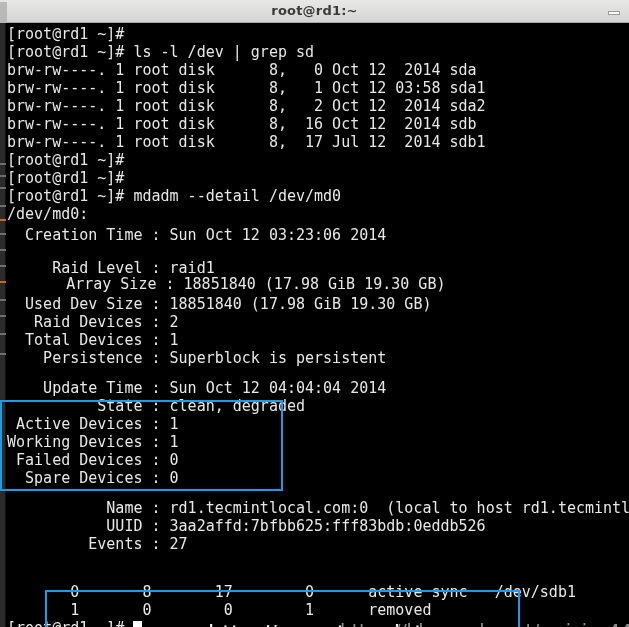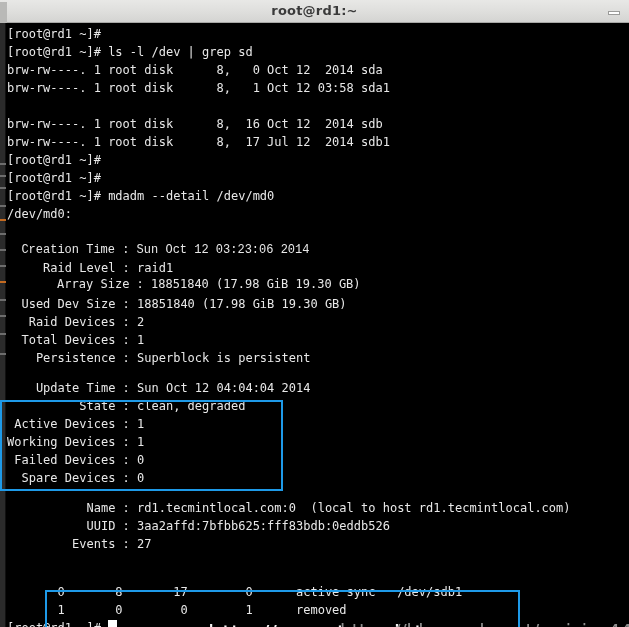--- a/index.html
+++ b/index.html
@@ -112,21 +112,21 @@
     height: 604px;
   }
 
   .line {
     position: absolute;
     left: 0;
     height: 18px;
     line-height: 18px;
     white-space: pre;
     font-family: "DejaVu Sans Mono", "Liberation Mono", monospace;
-    font-size: 12px;
+    font-size: 15px;
     color: #e8e8e8;
     letter-spacing: 0px;
   }
 
   .cursor {
     display: inline-block;
     width: 9px;
     height: 15px;
     background: #ffffff;
     vertical-align: -3px;
@@ -193,27 +193,28 @@
         <div class="mark" style="top: 310px;"></div>
         <div class="mark" style="top: 330px;"></div>
       </div>
 
     <div id="screen">
 
     <div class="line" style="top: 2px;">[root@rd1 ~]#</div>
         <div class="line" style="top: 20px;">[root@rd1 ~]# ls -l /dev | grep sd</div>
         <div class="line" style="top: 38px;">brw-rw----. 1 root disk      8,   0 Oct 12  2014 sda</div>
         <div class="line" style="top: 56px;">brw-rw----. 1 root disk      8,   1 Oct 12 03:58 sda1</div>
+        <div class="line" style="top: 74px;">brw-rw----. 1 root disk      8,   2 Oct 12  2014 sda2</div>
         <div class="line" style="top: 92px;">brw-rw----. 1 root disk      8,  16 Oct 12  2014 sdb</div>
         <div class="line" style="top: 110px;">brw-rw----. 1 root disk      8,  17 Jul 12  2014 sdb1</div>
         <div class="line" style="top: 128px;">[root@rd1 ~]#</div>
         <div class="line" style="top: 146px;">[root@rd1 ~]#</div>
         <div class="line" style="top: 164px;">[root@rd1 ~]# mdadm --detail /dev/md0</div>
         <div class="line" style="top: 182px;">/dev/md0:</div>
-        <div class="line" style="top: 218px; font-family: Liberation Mono, monospace;">  Creation Time : Sun Oct 12 03:23:06 2014</div>
+        <div class="line" style="top: 203px;">  Creation Time : Sun Oct 12 03:23:06 2014</div>
         <div class="line" style="top: 236px;">     Raid Level : raid1</div>
         <div class="line" style="top: 252px; margin-left: 14px;">     Array Size : 18851840 (17.98 GiB 19.30 GB)</div>
         <div class="line" style="top: 272px;">  Used Dev Size : 18851840 (17.98 GiB 19.30 GB)</div>
         <div class="line" style="top: 290px;">   Raid Devices : 2</div>
         <div class="line" style="top: 308px;">  Total Devices : 1</div>
         <div class="line" style="top: 326px;">    Persistence : Superblock is persistent</div>
         <div class="line" style="top: 356px;">    Update Time : Sun Oct 12 04:04:04 2014</div>
         <div class="line" style="top: 374px;">          State : clean, degraded</div>
         <div class="line" style="top: 392px;"> Active Devices : 1</div>
         <div class="line" style="top: 410px;">Working Devices : 1</div>

